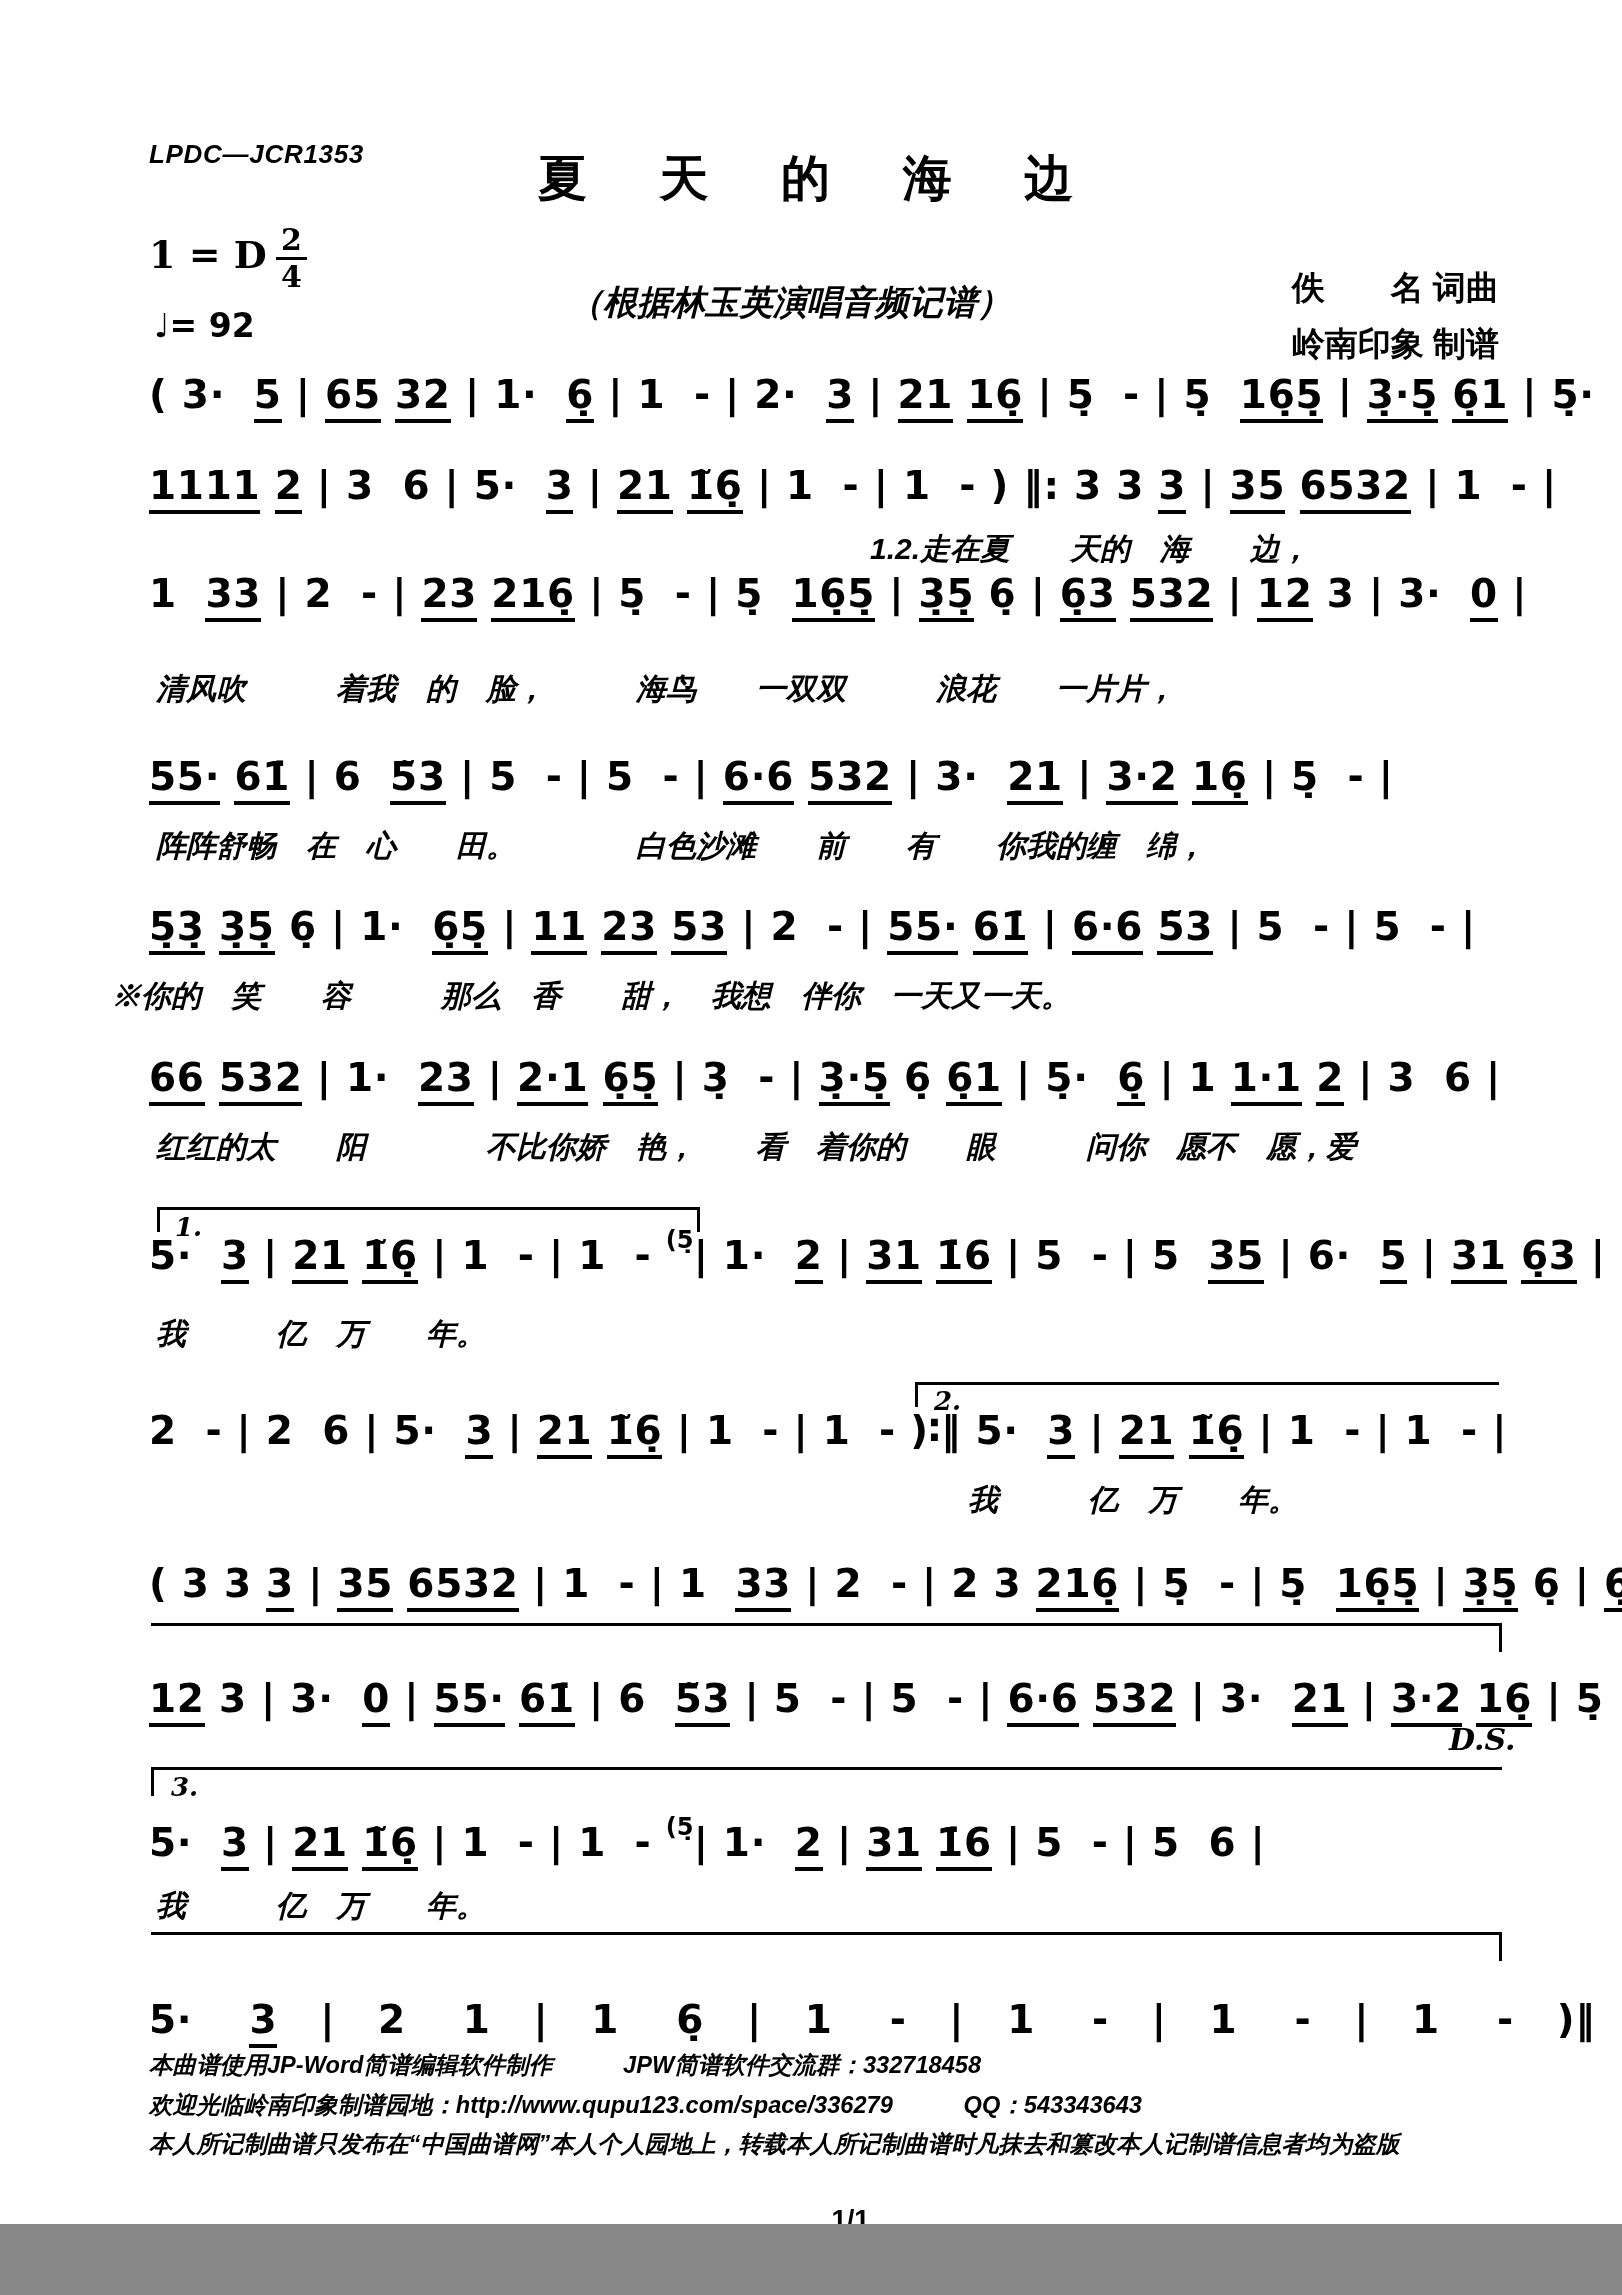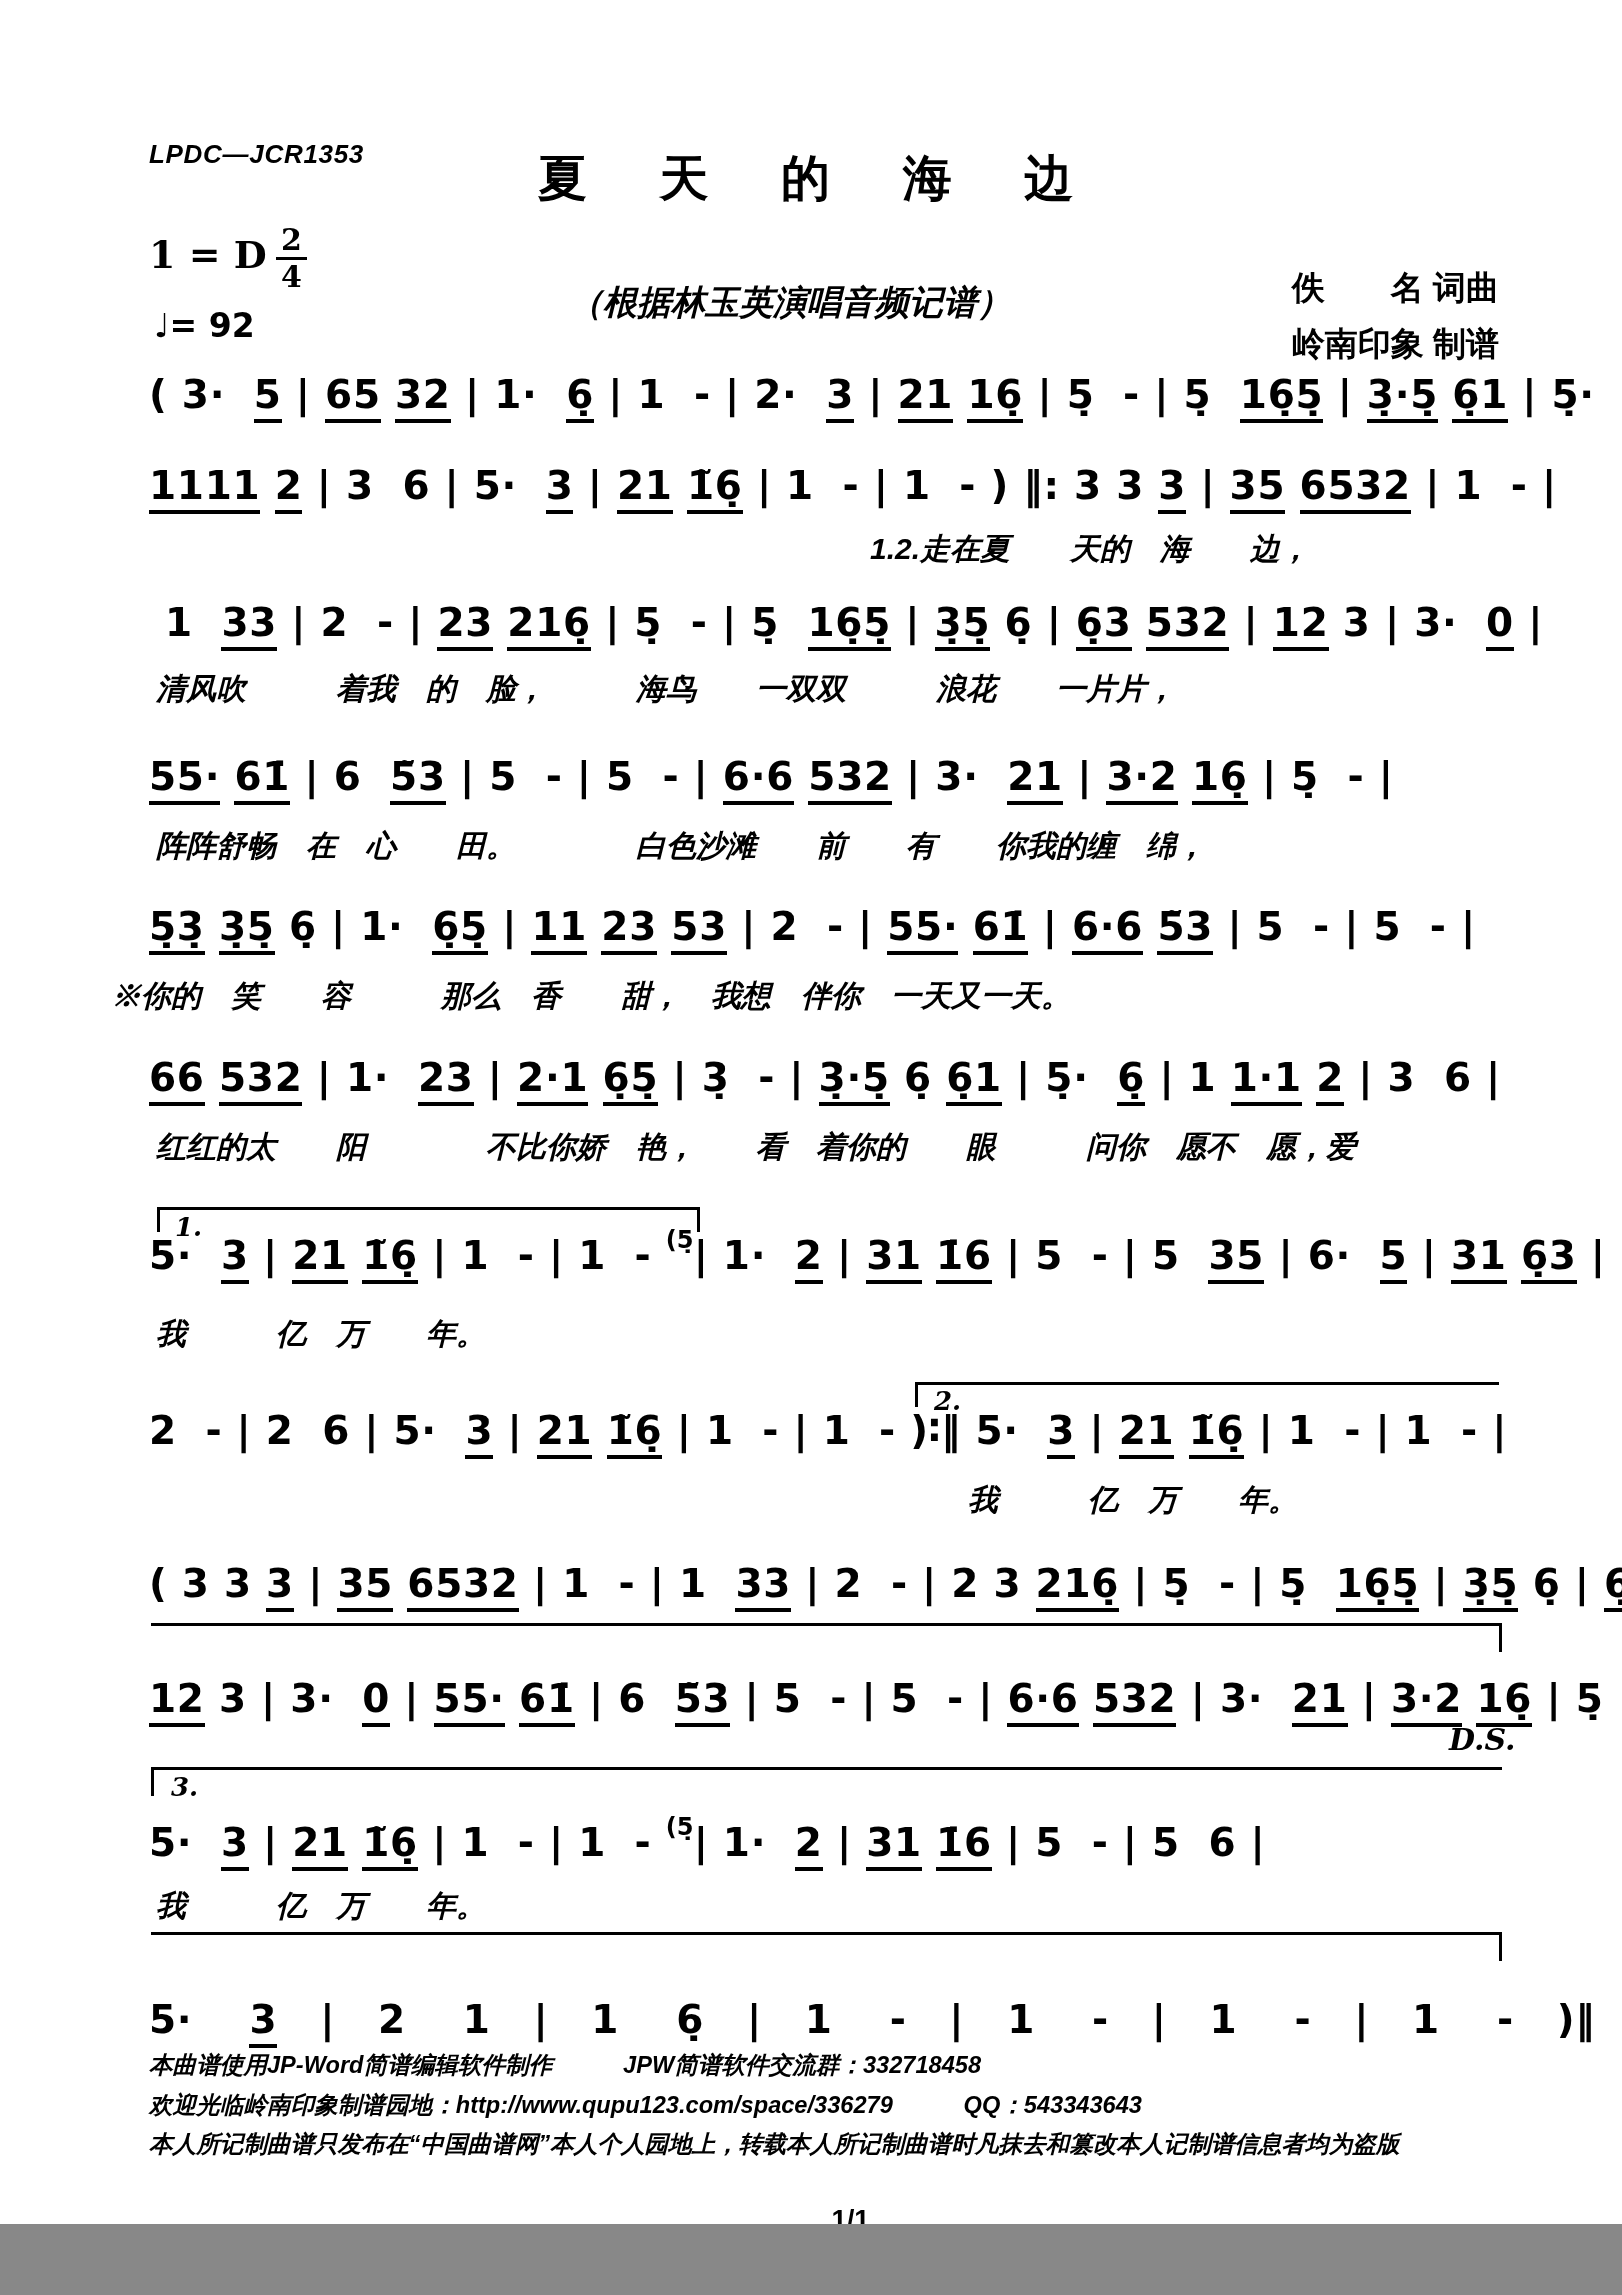--- a/index.html
+++ b/index.html
@@ -54,21 +54,21 @@
   <div class="abs credits">
     <div>佚　　名  词曲</div>
     <div>岭南印象  制谱</div>
   </div>
 
   <div class="abs nline" style="top:372px;">( 3·  <u>5</u> | <u>65</u> <u>32</u> | 1·  <u>6̣</u> | 1  - | 2·  <u>3</u> | <u>21</u> <u>16̣</u> | 5̣  - | 5̣  <u>16̣5̣</u> | <u>3̣·5̣</u> <u>6̣1</u> | 5̣·   |</div>
 
   <div class="abs nline" style="top:463px;"><u>1111</u> <u>2</u> | 3  6 | 5·  <u>3</u> | <u>21</u> <u>1̃6̣</u> | 1  - | 1  - ) ‖: 3 3 <u>3</u> | <u>35</u> <u>6532</u> | 1  - |</div>
   <div class="abs lyr" style="left:870px;top:529px;">1.2.走在夏　　天的　海　　边，</div>
 
-  <div class="abs nline" style="top:600px;margin-left:16px;">1  <u>33</u> | 2  - | <u>23</u> <u>216̣</u> | 5̣  - | 5̣  <u>16̣5̣</u> | <u>3̣5̣</u> 6̣ | <u>6̣3</u> <u>532</u> | <u>12</u> 3 | 3·  <u>0</u> |</div>
+  <div class="abs nline" style="top:571px;">1  <u>33</u> | 2  - | <u>23</u> <u>216̣</u> | 5̣  - | 5̣  <u>16̣5̣</u> | <u>3̣5̣</u> 6̣ | <u>6̣3</u> <u>532</u> | <u>12</u> 3 | 3·  <u>0</u> |</div>
   <div class="abs lyr" style="left:156px;top:669px;">清风吹　　　着我　的　脸，　　　海鸟　　一双双　　　浪花　　一片片，</div>
 
   <div class="abs nline" style="top:754px;"><u>55·</u> <u>61̇</u> | 6  <u>5̃3</u> | 5  - | 5  - | <u>6·6</u> <u>532</u> | 3·  <u>21</u> | <u>3·2</u> <u>16̣</u> | 5̣  - |</div>
   <div class="abs lyr" style="left:156px;top:826px;">阵阵舒畅　在　心　　田。　　　　白色沙滩　　前　　有　　你我的缠　绵，</div>
 
   <div class="abs nline" style="top:904px;"><u>5̣3̣</u> <u>3̣5̣</u> 6̣ | 1·  <u>6̣5̣</u> | <u>11</u> <u>23</u> <u>53</u> | 2  - | <u>55·</u> <u>61̇</u> | <u>6·6</u> <u>5̃3</u> | 5  - | 5  - |</div>
   <div class="abs lyr" style="left:111px;top:976px;">※你的　笑　　容　　　那么　香　　甜，　我想　伴你　一天又一天。</div>
 
   <div class="abs nline" style="top:1055px;"><u>66</u> <u>532</u> | 1·  <u>23</u> | <u>2·1</u> <u>6̣5̣</u> | 3̣  - | <u>3̣·5̣</u> 6̣ <u>6̣1</u> | 5̣·  <u>6̣</u> | 1 <u>1·1</u> <u>2</u> | 3  6 |</div>
   <div class="abs lyr" style="left:156px;top:1127px;">红红的太　　阳　　　　不比你娇　艳，　　看　着你的　　眼　　　问你　愿不　愿，爱</div>

